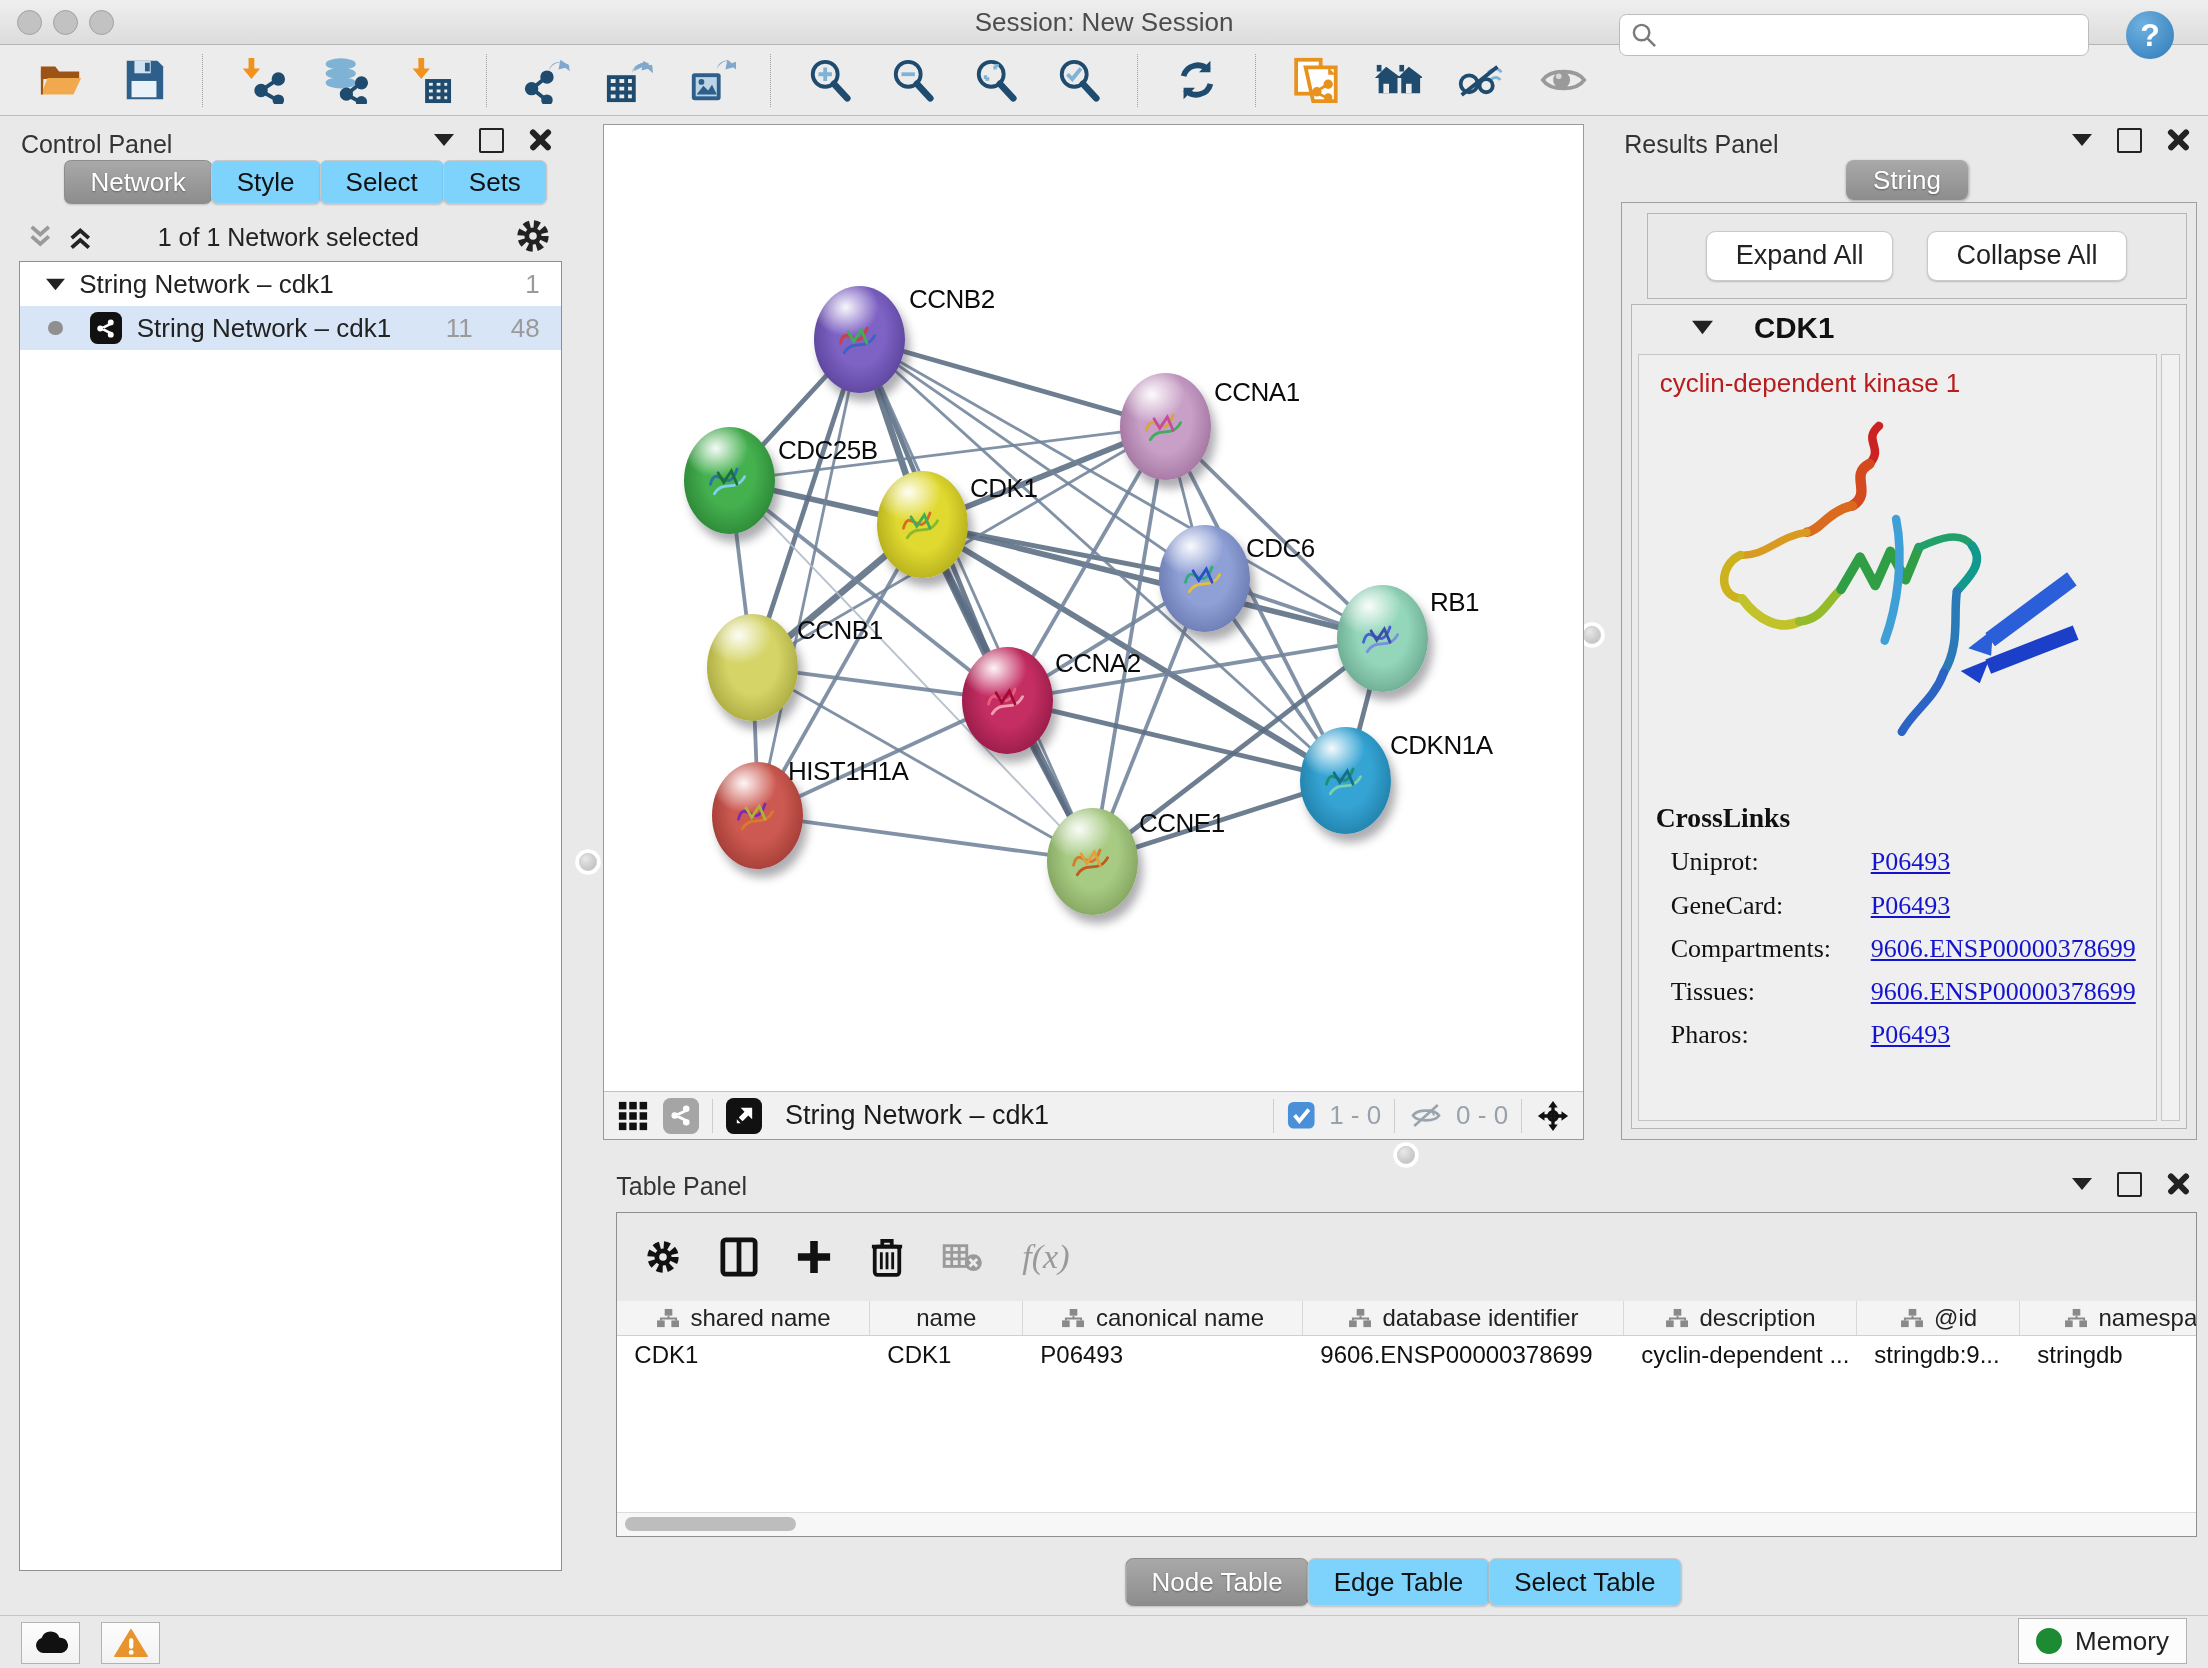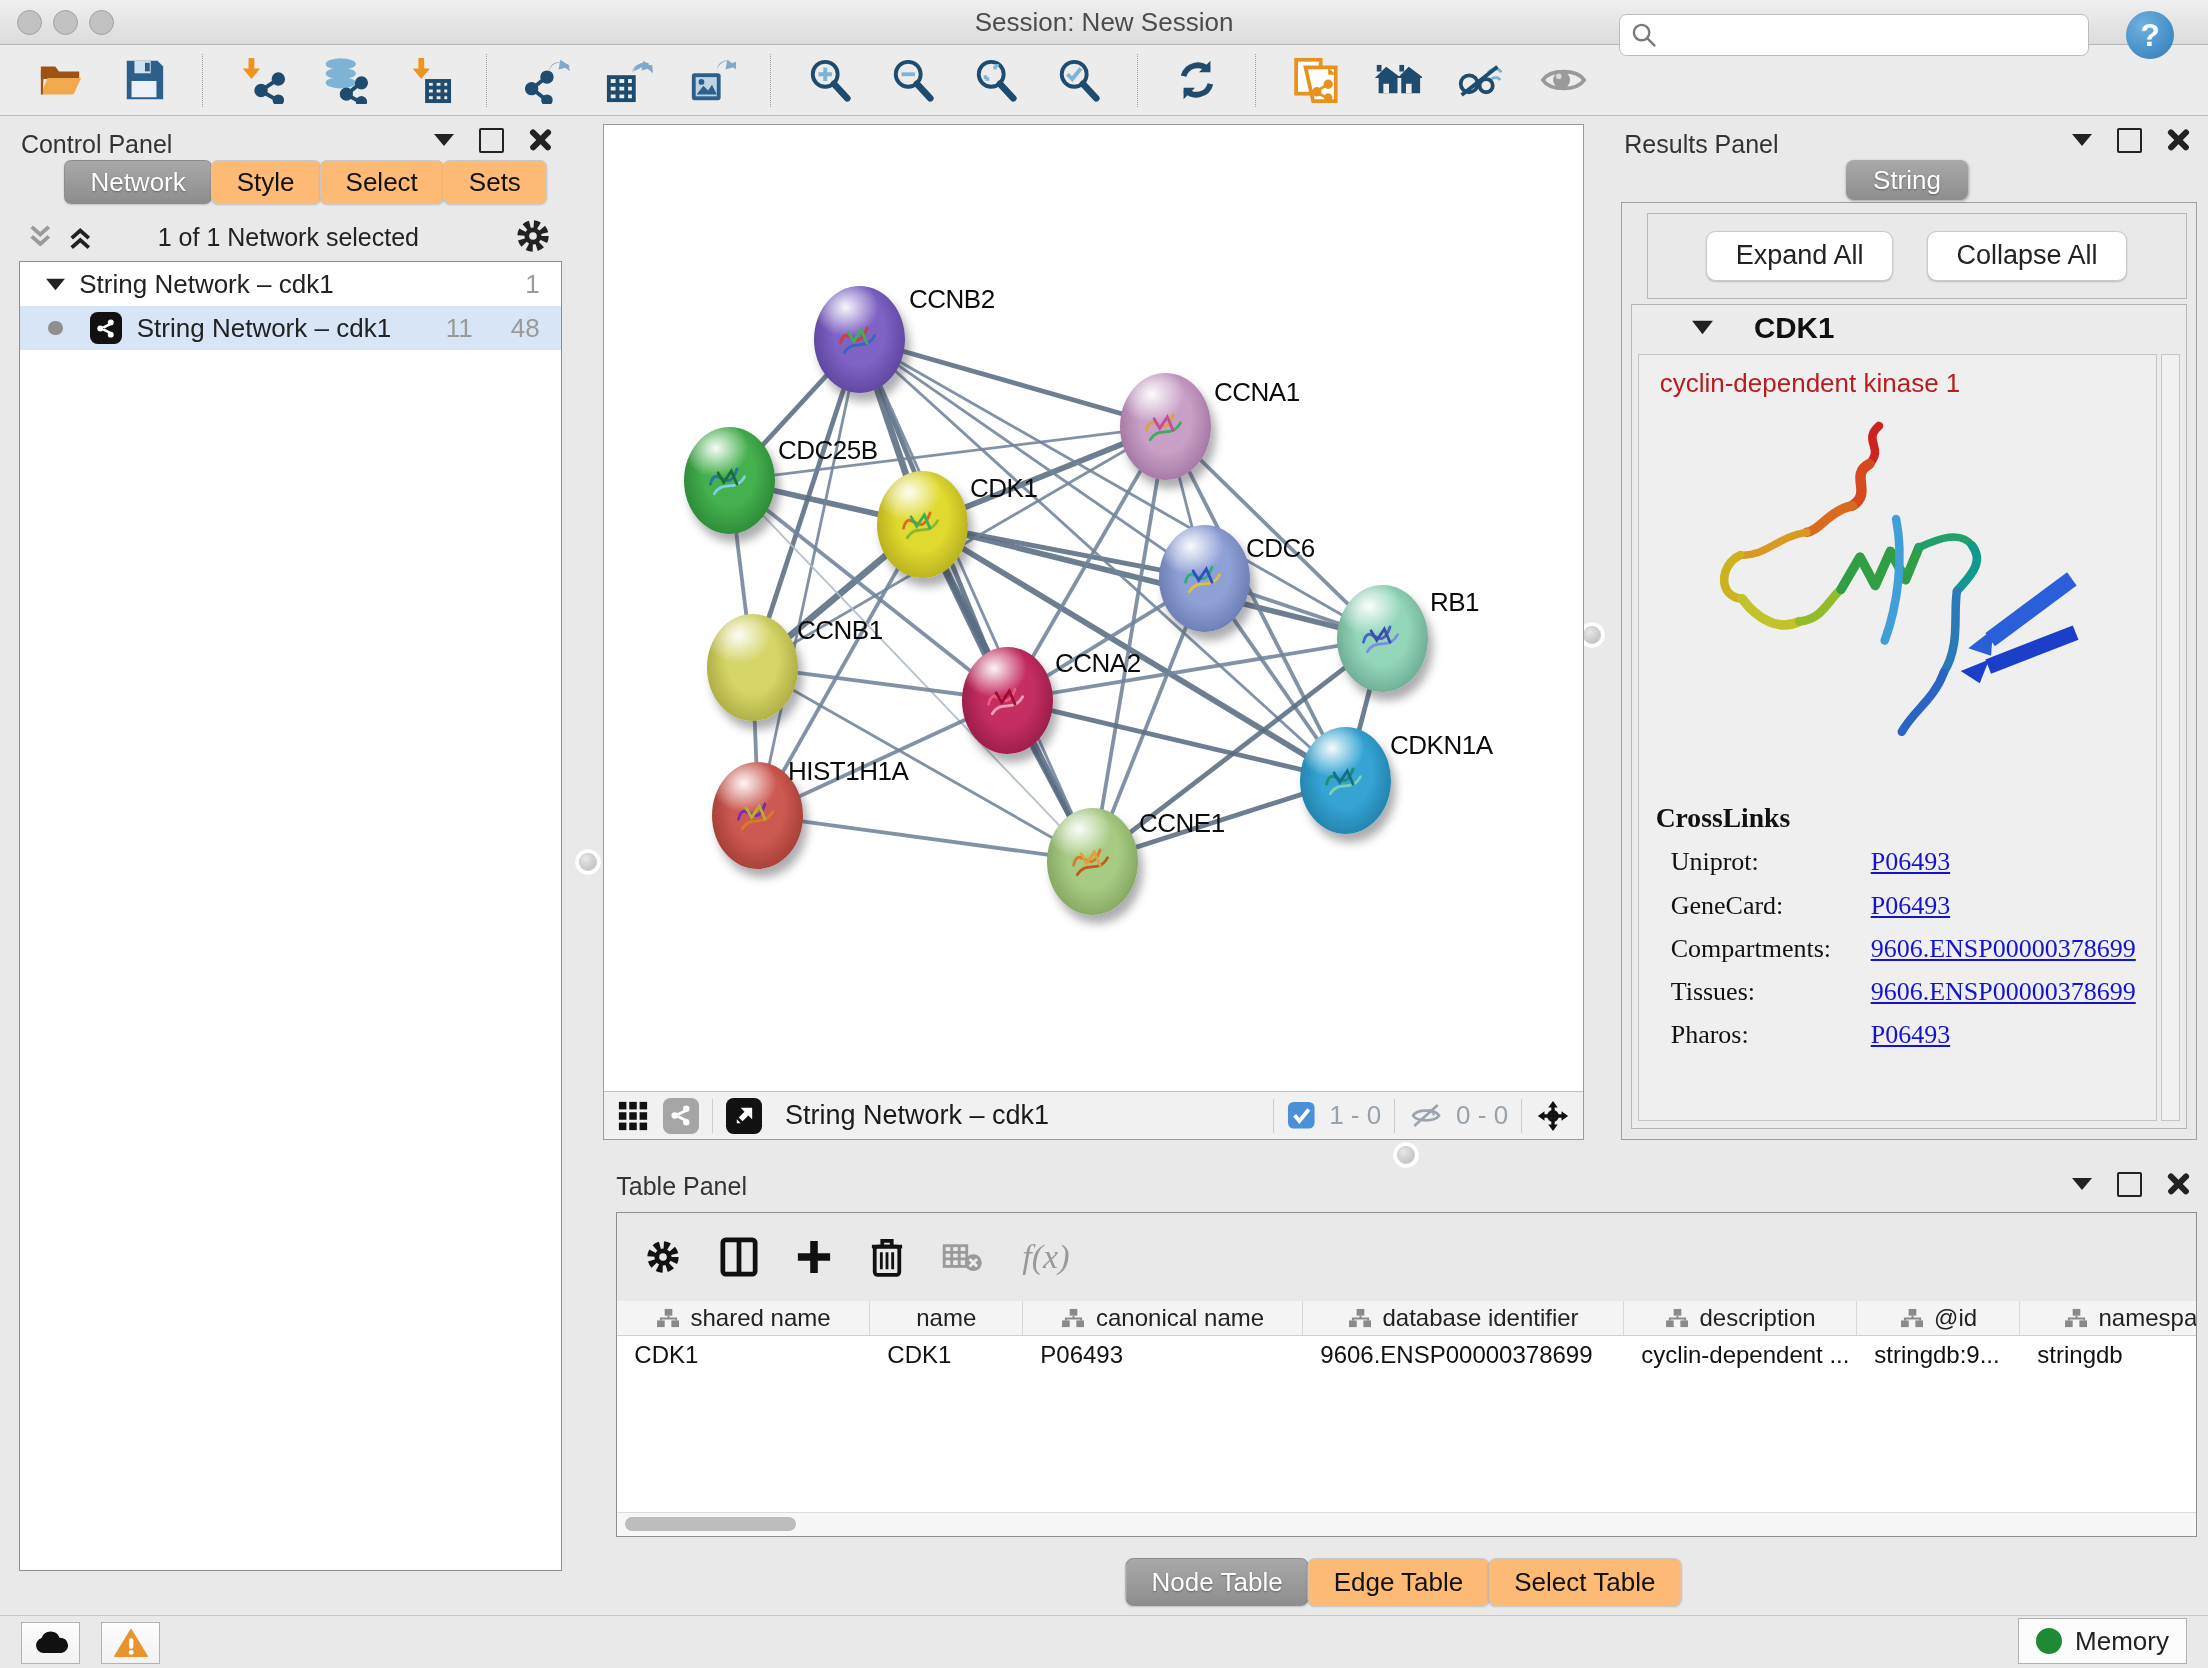--- a/index.html
+++ b/index.html
@@ -31,21 +31,21 @@
   
   .panel-title{font-size:25px;color:#333;}
   .win-icons{position:absolute;top:5.7px;right:13.3px;display:flex;align-items:center;gap:25px;}
   .tri-down{width:0;height:0;border-left:10.5px solid transparent;border-right:10.5px solid transparent;
     border-top:12.4px solid #222;}
   .sq{width:21px;height:21px;border:2.9px solid #222;border-radius:1.9px;background:transparent;}
   .xx{position:relative;width:23px;height:23px;}
   .xx:before,.xx:after{content:"";position:absolute;left:-1.9px;top:8.6px;width:27px;height:5.7px;
     background:#222;border-radius:2.9px;}
   .xx:before{transform:rotate(45deg);} .xx:after{transform:rotate(-45deg);}
-  .tab-btn{height:42px;padding:0 25px;border:1px solid #c9c9c9;background:#fdba74;border-radius:6.7px;
+  .tab-btn{height:42px;padding:0 25px;border:1px solid #c9c9c9;background:#7dd3fc;border-radius:6.7px;
     font-size:26px;display:flex;align-items:center;justify-content:center;color:#111;
     box-shadow:0 1px 1.9px rgba(0,0,0,.18);}
   .tab-btn.active{background:linear-gradient(#a9a9a9,#8d8d8d);color:#fff;border-color:#8d8d8d;
     text-shadow:0 1px 1.9px rgba(0,0,0,.35);}
   
   .control-panel{position:absolute;left:11.4px;top:122px;width:554px;height:1457px;}
   .cp-tabs{position:absolute;left:53px;top:38px;display:flex;}
   .cp-tabs .tab-btn{border-radius:6.7px 6.7px 6.7px 6.7px;margin-right:-1px;}
   .cp-subrow{position:absolute;left:0;top:93px;width:100%;height:42px;}
   .cp-summary{position:absolute;left:0;right:0;top:7.6px;text-align:center;font-size:25px;color:#222;}

